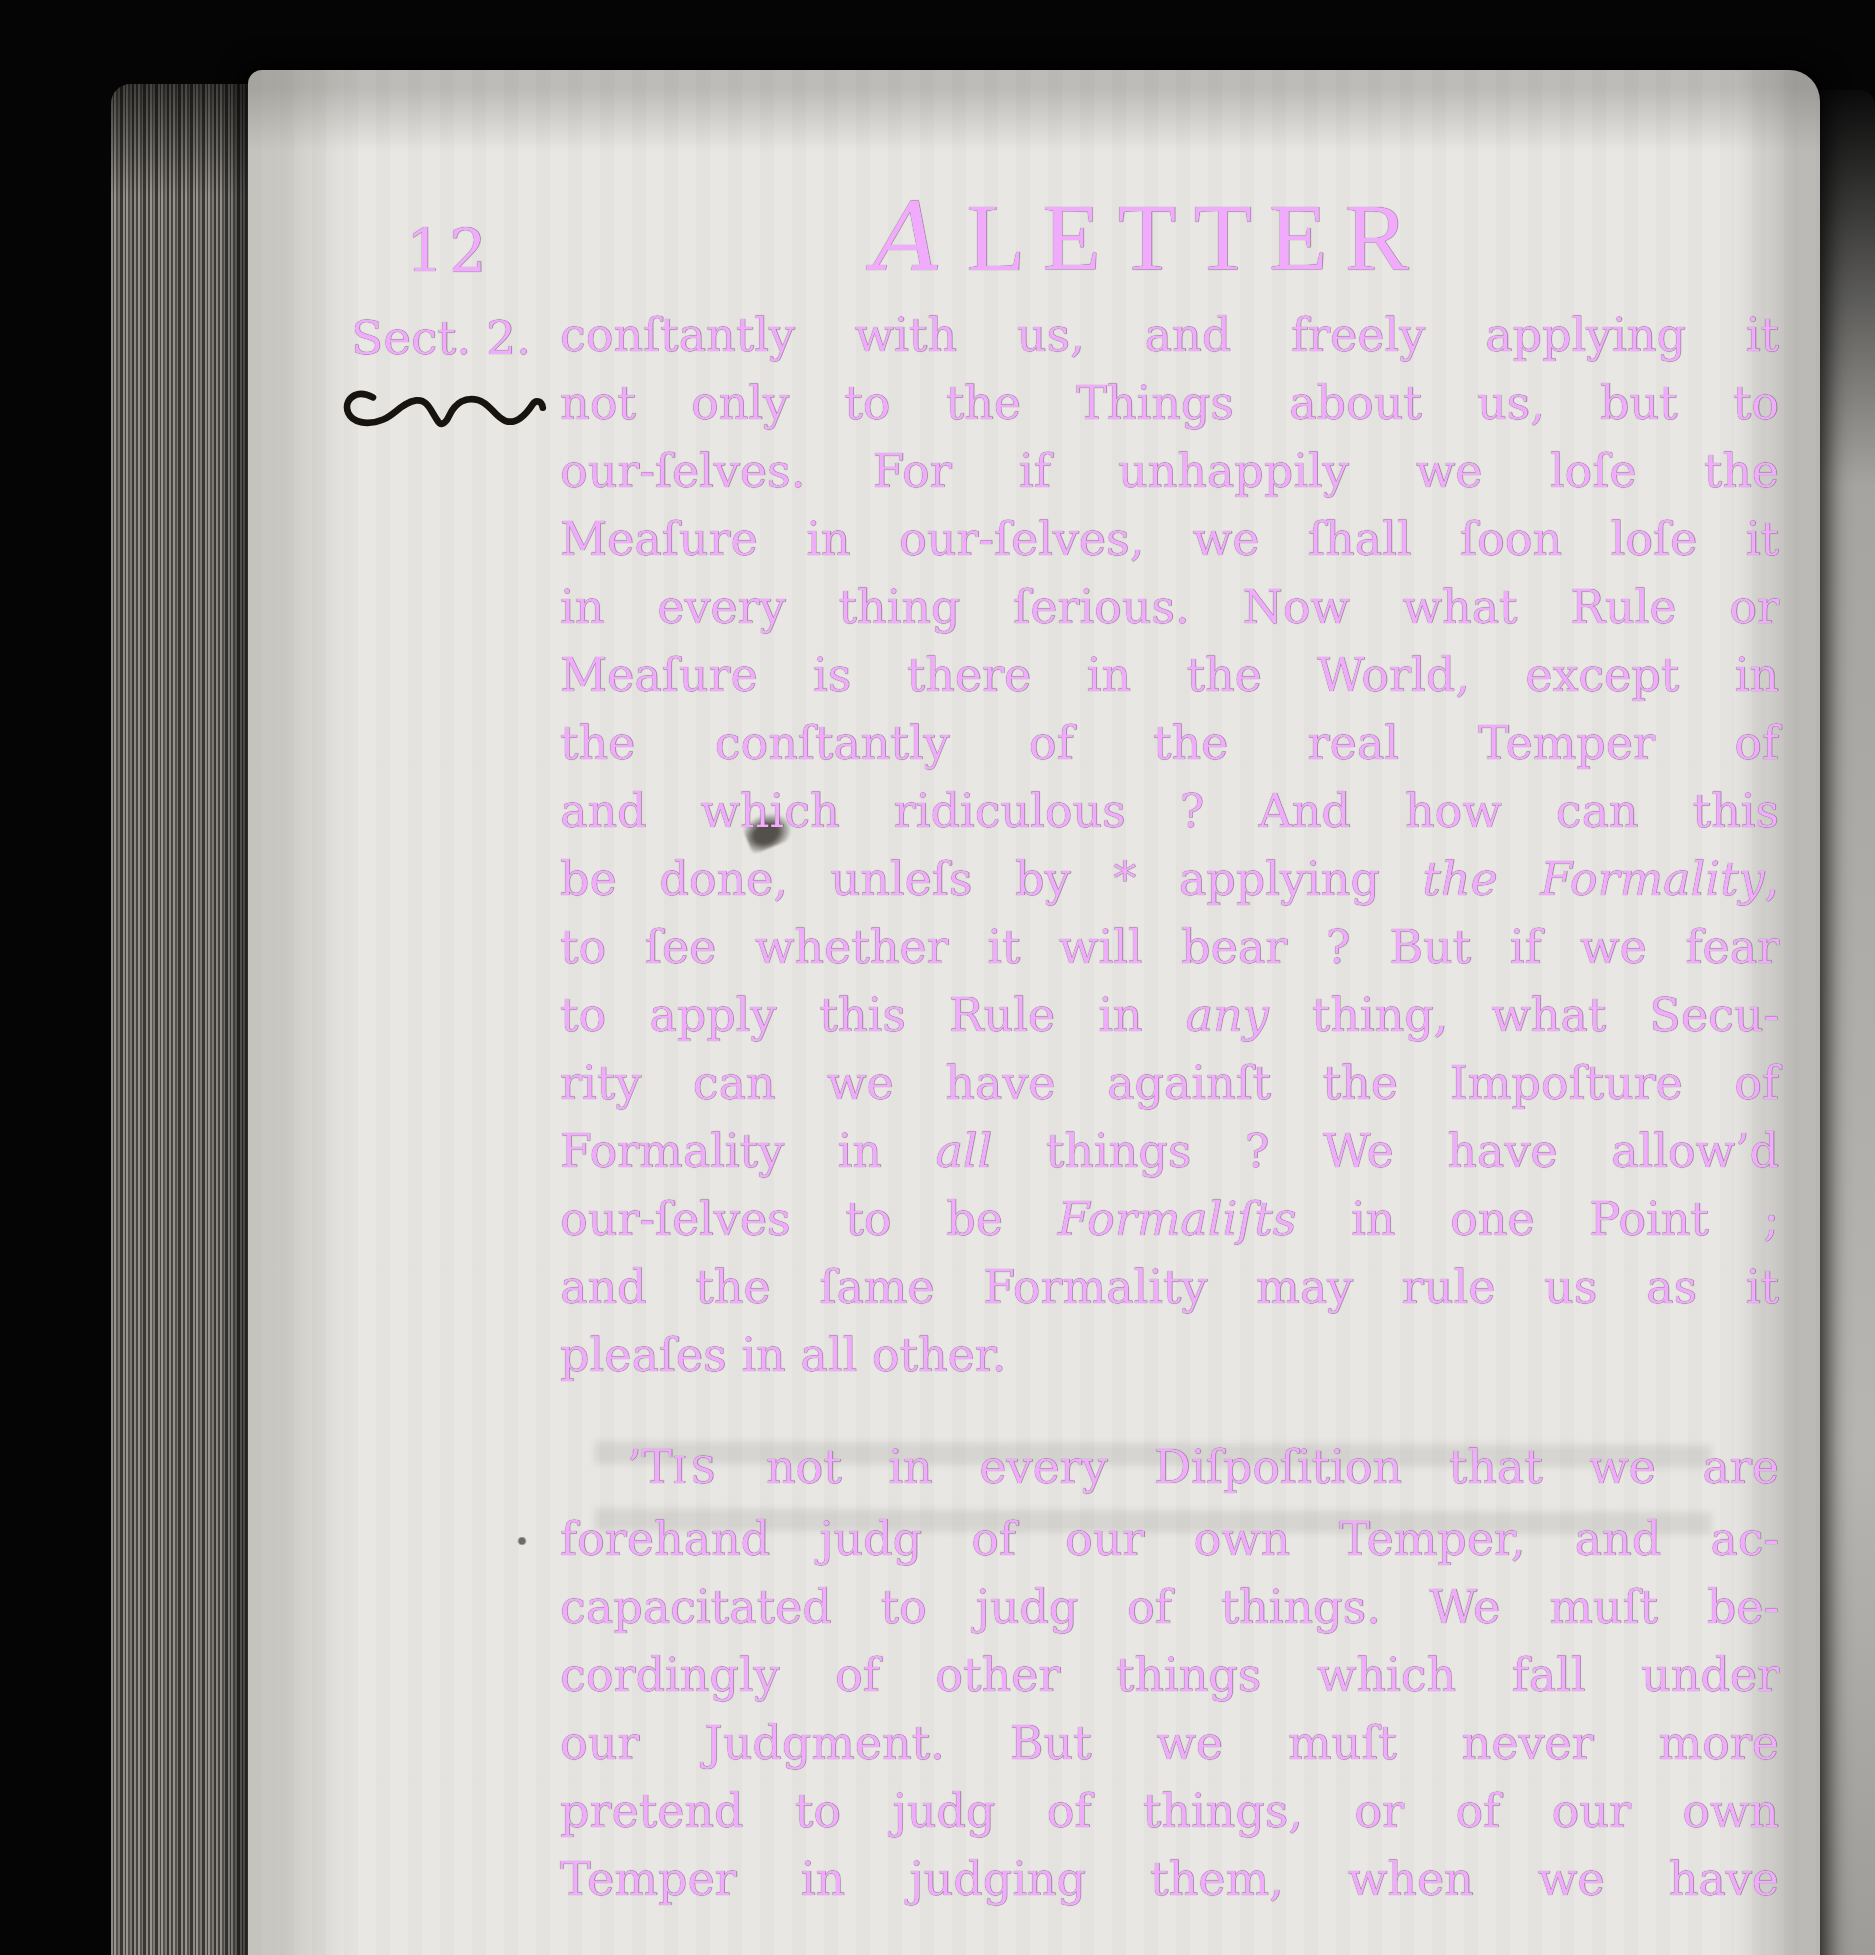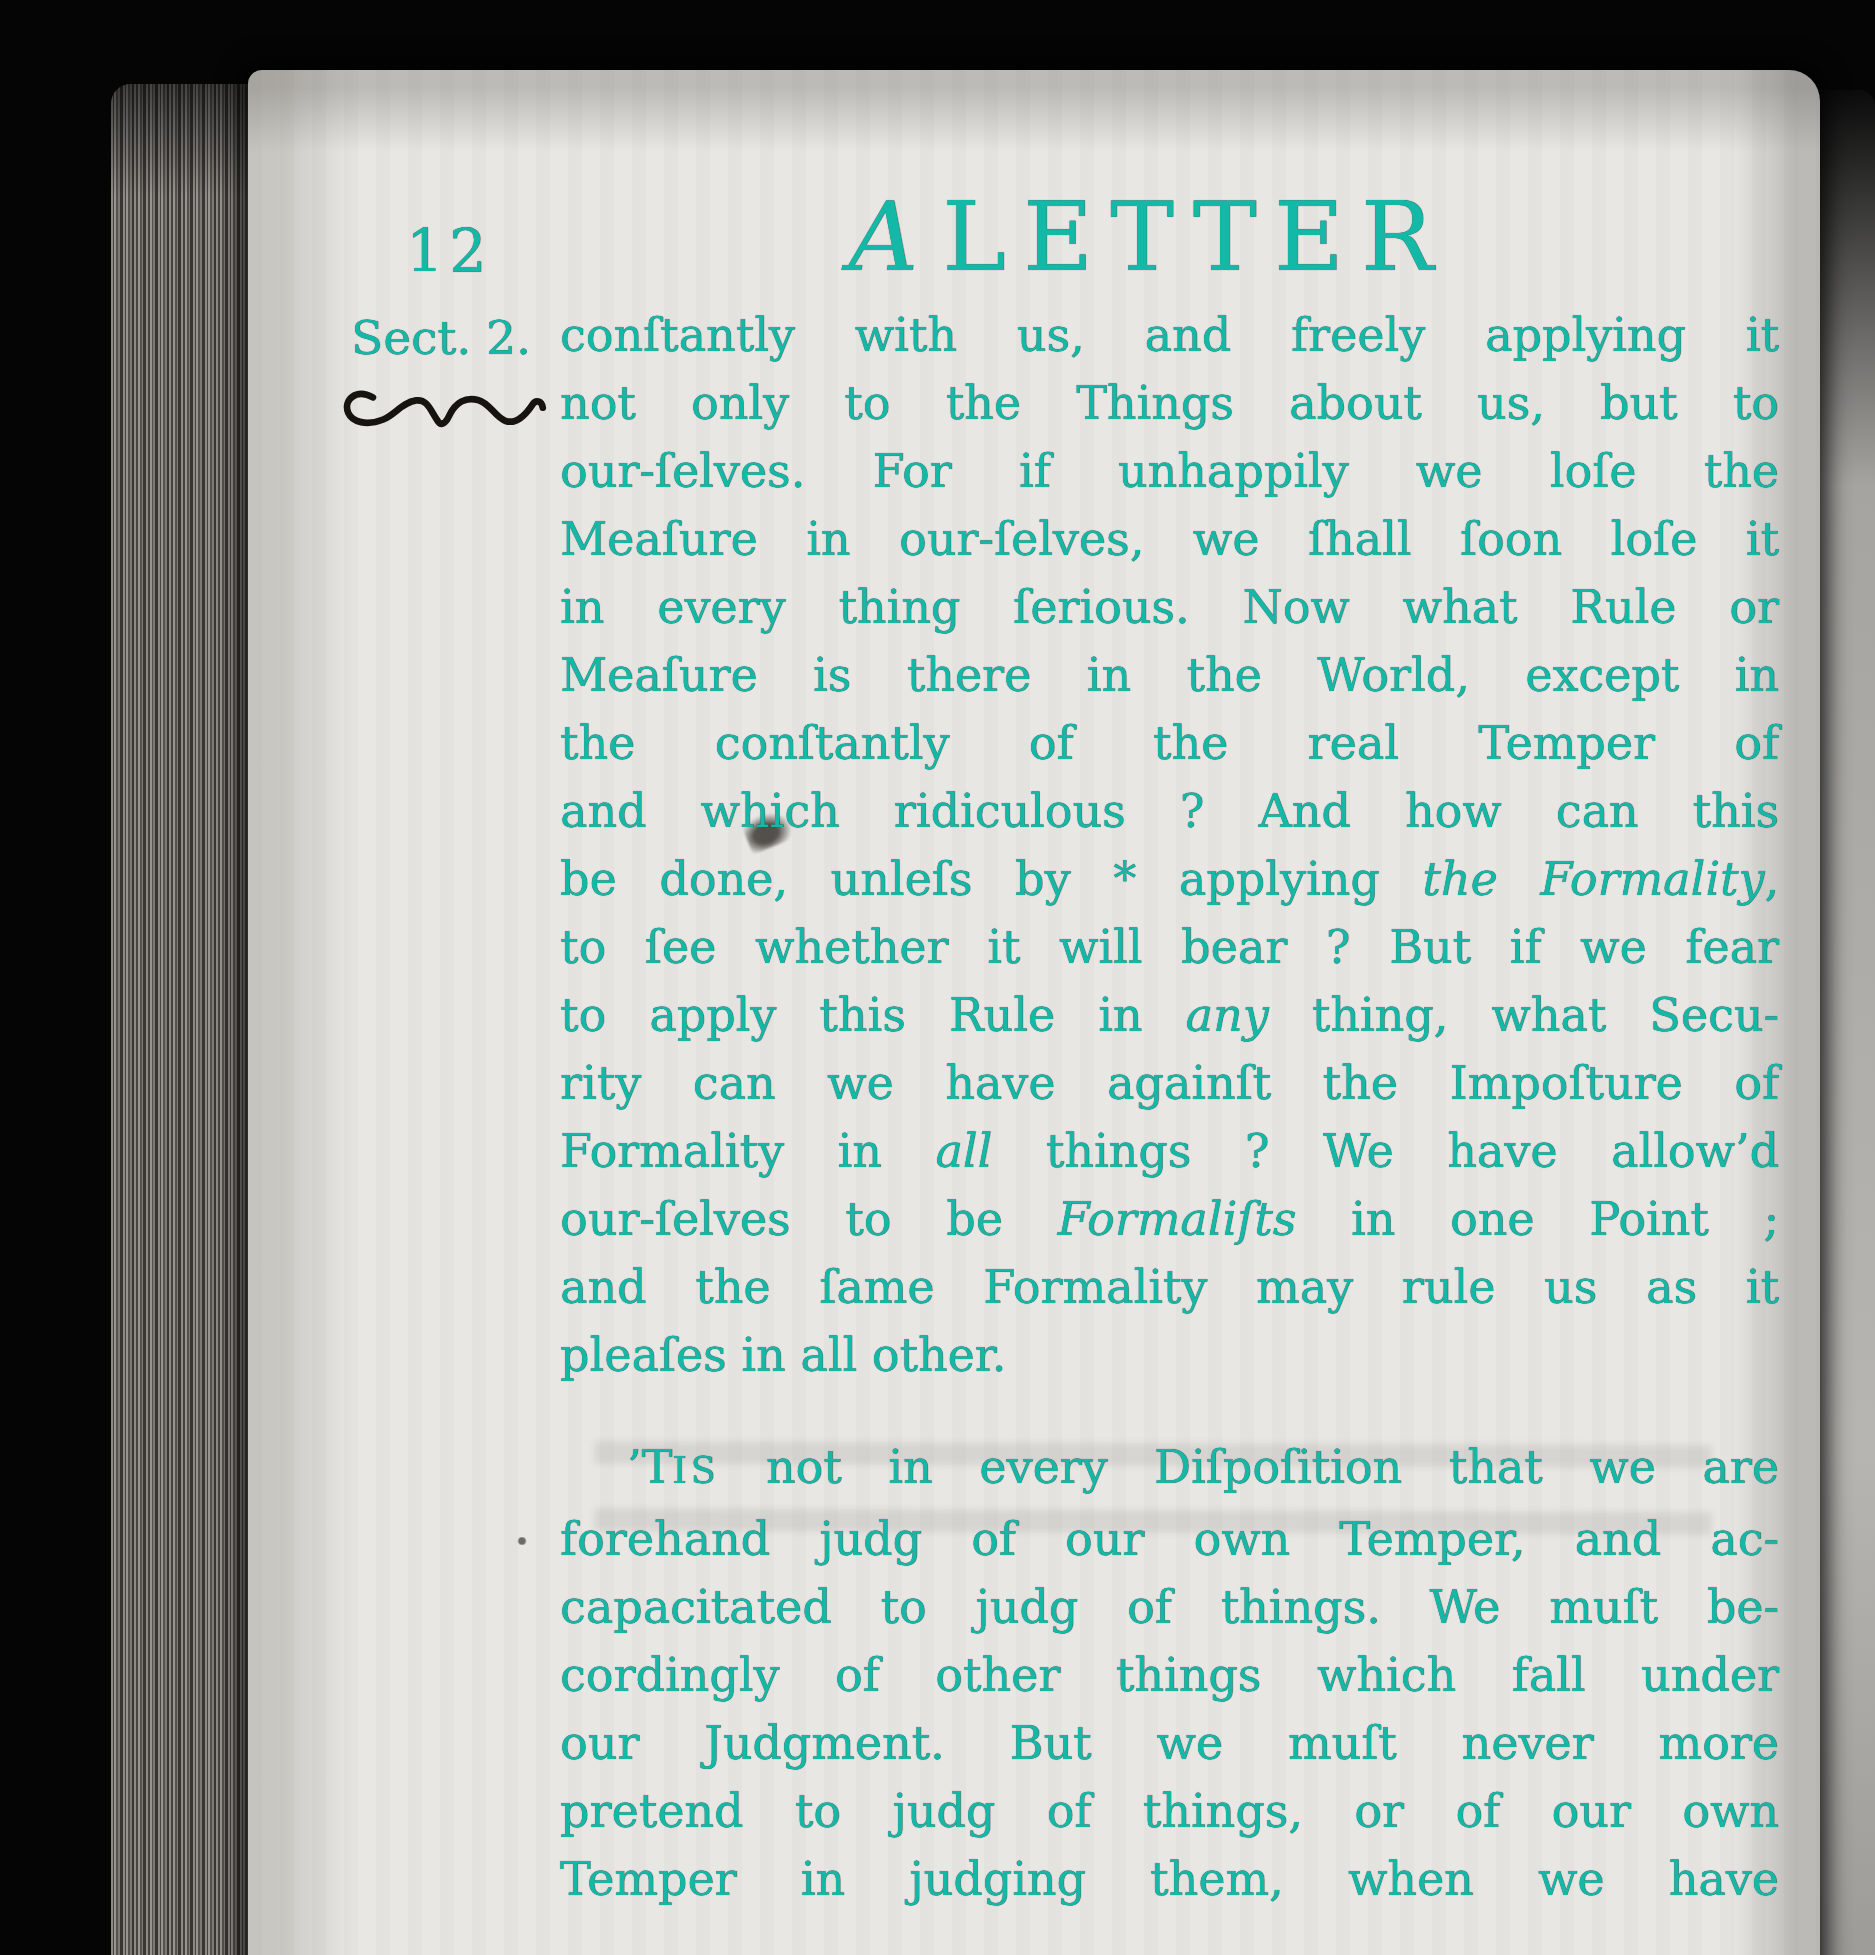--- a/index.html
+++ b/index.html
@@ -36,27 +36,27 @@
       linear-gradient(90deg,rgba(110,106,99,.26) 0 27px,rgba(110,106,99,0) 106px),
       linear-gradient(270deg,rgba(96,94,90,.33) 0 21.5px,rgba(96,94,90,0) 90px),
       linear-gradient(180deg,rgba(88,86,82,.30) 0 17.6px,rgba(88,86,82,0) 82px),
       linear-gradient(0deg,rgba(88,86,82,.32) 0 21.5px,rgba(88,86,82,0) 102px),
       repeating-linear-gradient(90deg,rgba(40,38,34,.022) 0 14px,rgba(0,0,0,0) 14px 32px),
       #e8e7e3;
     box-shadow:0 0 23.5px 7px rgba(0,0,0,.85);
     z-index:2;
   }
 
-  .txt{position:absolute;color:#14b8a6;z-index:3;
+  .txt{position:absolute;color:#f0abfc;z-index:3;
        text-shadow:0 0 0.8px rgba(23,20,15,.75),0.6px 0.4px 0.4px rgba(23,20,15,.30);}
 
   .page-number{left:406px;top:217px;font-size:59px;letter-spacing:5.5px;}
   .running-title{left:825px;top:181px;width:649px;text-align:center;font-size:96px;white-space:nowrap;}
   .running-title .initial{font-style:italic;margin-right:24px;}
-  .running-title .rest{letter-spacing:17px;}
+  .running-title .rest{letter-spacing:17px;font-family:Liberation Serif, serif;}
 
   .section-note{left:351px;top:310px;font-size:47px;white-space:nowrap;}
   .flourish{position:absolute;left:340px;top:380px;width:211px;height:63px;z-index:3;}
   .flourish svg{width:100%;height:100%;}
 
   .body-text{left:560px;top:301px;width:1219px;font-size:46px;line-height:68px;}
   .line{text-align:justify;text-align-last:justify;text-justify:inter-word;white-space:normal;}
   .line.ragged{text-align:left;text-align-last:left;}
   .paragraph.indent .line:first-child{text-indent:67px;}
   .paragraph + .paragraph{margin-top:44px;}

